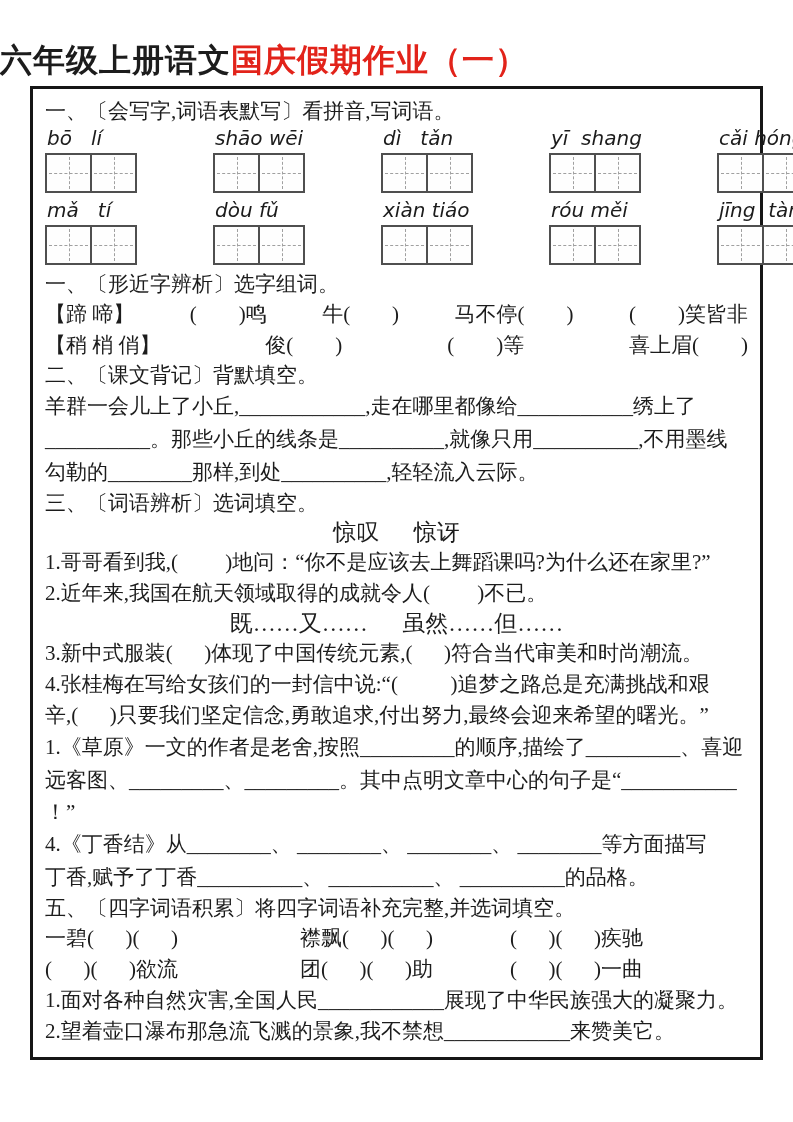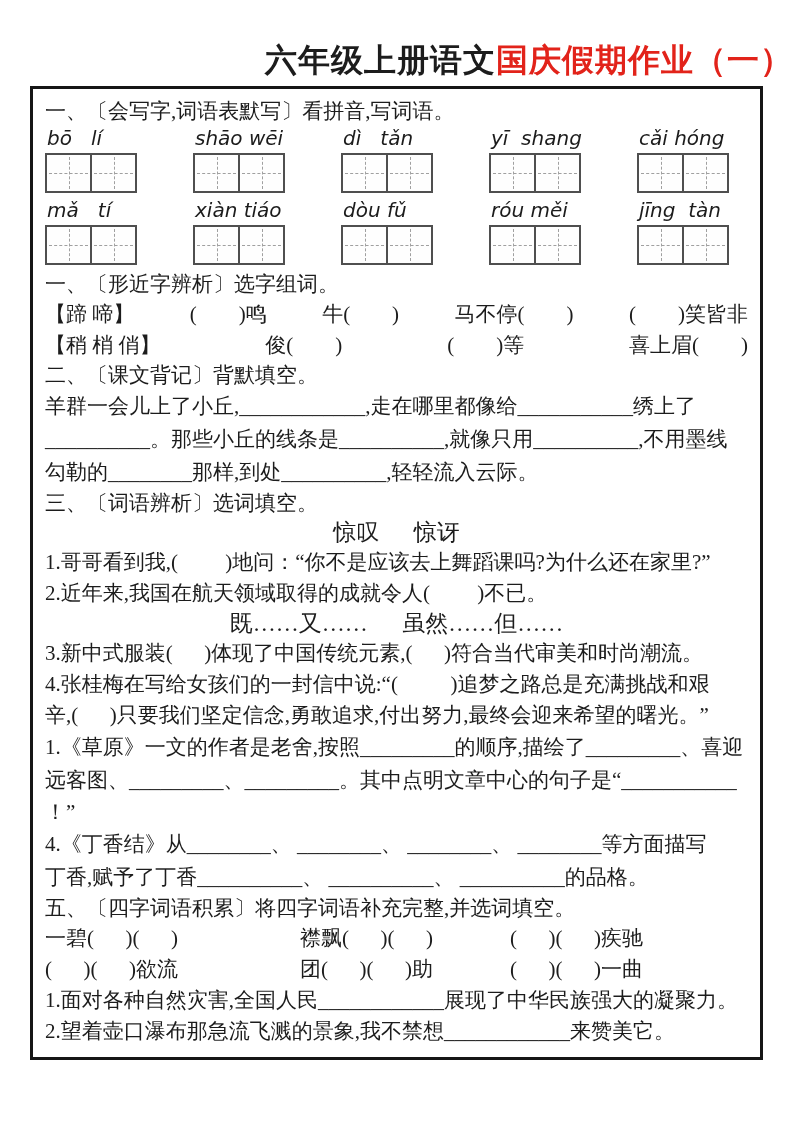--- a/index.html
+++ b/index.html
@@ -7,42 +7,42 @@
     width:793px;height:1122px;
     background:#ffffff;
     font-family:"Liberation Serif","DejaVu Serif",serif;
     color:#1c1c1c;
     overflow:hidden;
     position:relative;
   }
   
   .title{
     margin-top:38px;
-    text-align:right;
+    text-align:left;
     font-size:32px;
     line-height:44px;
     font-weight:700;
     letter-spacing:1px;
     white-space:pre;
   }
   
   .box{
     box-sizing:border-box;
     width:733px;
     margin:4px auto 8px 30px;
     border:3px solid #161616;
     padding:8px 12px 10px 12px;
   }
   
   .hline{font-size:21px;line-height:29px;white-space:pre-wrap;}
   .line {font-size:21px;line-height:31px;white-space:pre-wrap;}
   .line.tall{line-height:33px;}
   .bank{font-size:23px;line-height:29px;text-align:center;white-space:pre;}
   
-  .prow{display:flex;}
+  .prow{display:flex;gap:20px;}
   .pcol{width:148px;flex:0 0 148px;}
   .pcol:last-child{width:auto;flex:0 0 auto;}
   .plabel{
     font-family:"DejaVu Sans",sans-serif;
     font-style:italic;
     font-size:20px;
     line-height:25px;
     padding-left:2px;
     white-space:pre;
   }
@@ -122,28 +122,28 @@
 
   <div class="prow">
     <div class="pcol">
       <div class="plabel">mǎ   tí</div>
       <div class="pgrid">
         <div class="cell"></div>
           <div class="cell"></div>
       </div>
     </div>
     <div class="pcol">
+      <div class="plabel">dòu fǔ</div>
+      <div class="pgrid">
+        <div class="cell"></div>
+          <div class="cell"></div>
+      </div>
+    </div>
+    <div class="pcol">
       <div class="plabel">xiàn tiáo</div>
-      <div class="pgrid">
-        <div class="cell"></div>
-          <div class="cell"></div>
-      </div>
-    </div>
-    <div class="pcol">
-      <div class="plabel">dòu fǔ</div>
       <div class="pgrid">
         <div class="cell"></div>
           <div class="cell"></div>
       </div>
     </div>
     <div class="pcol">
       <div class="plabel">róu měi</div>
       <div class="pgrid">
         <div class="cell"></div>
           <div class="cell"></div>

